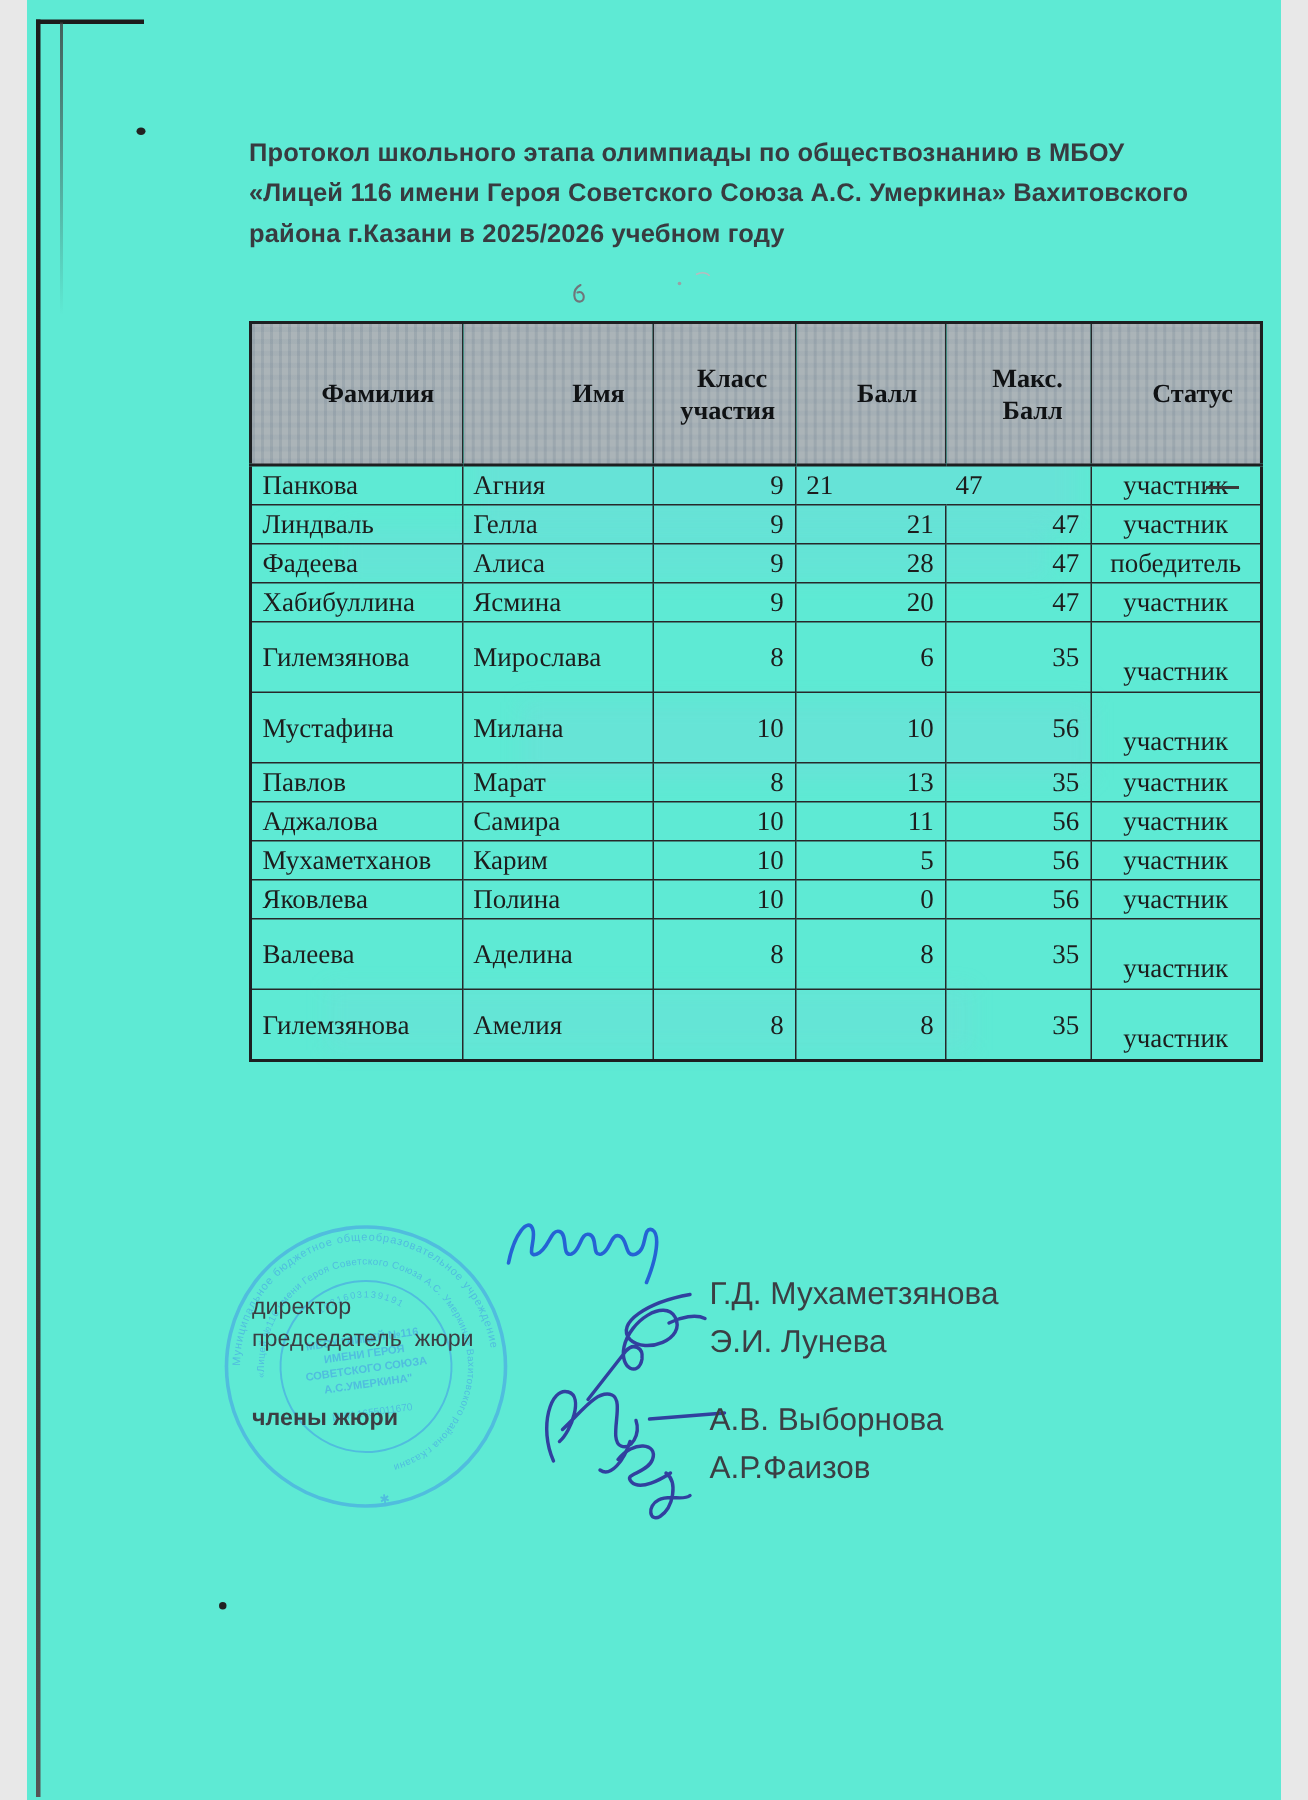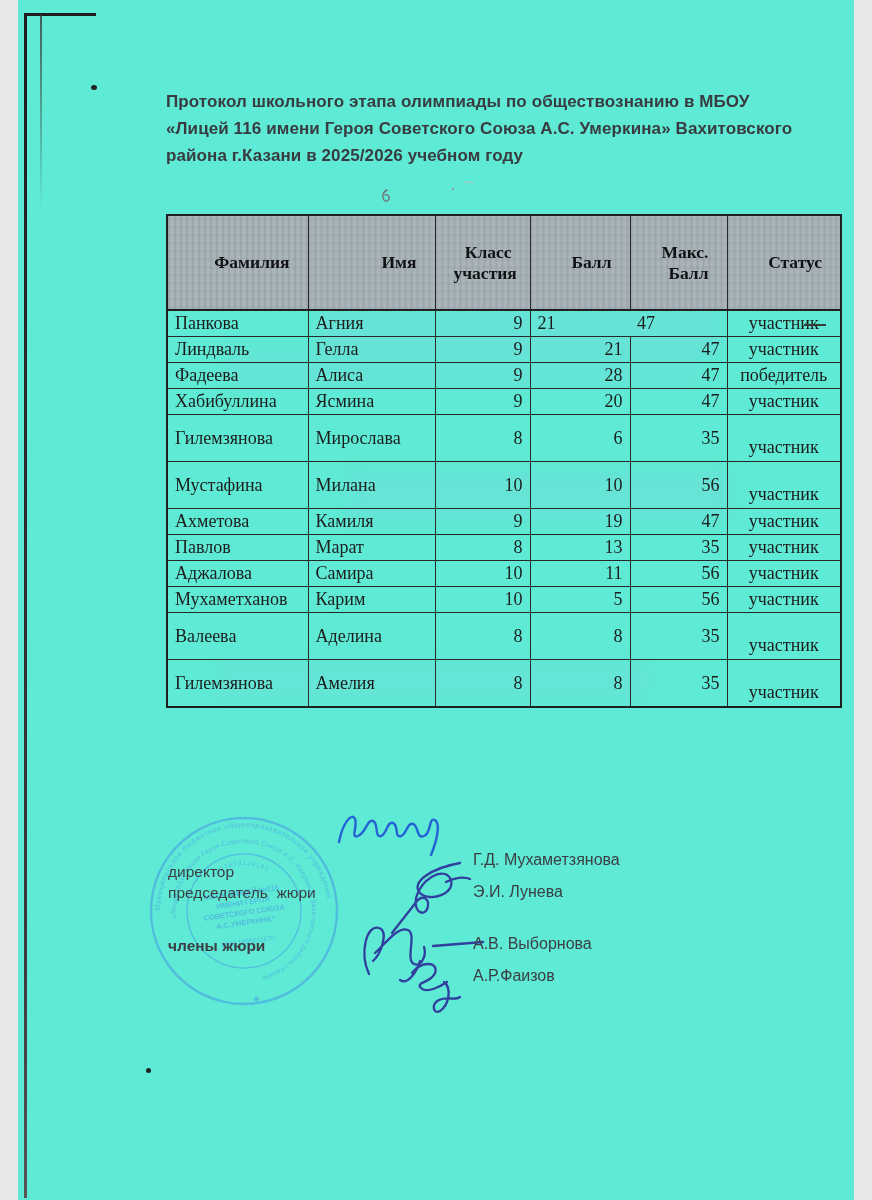--- a/index.html
+++ b/index.html
@@ -51,21 +51,21 @@
   td.cell-grade, td.cell-score, td.cell-max { text-align:right; }
   td.cell-status { text-align:center; padding-left:9px; position:relative;margin-top:32px; }
   tr.row-tall td.cell-status { vertical-align:bottom; padding-bottom:3px; }
   tr.row-first td.cell-score { text-align:left; border-right:none; }
   tr.row-first td.cell-max { text-align:left; border-left:none; }
   tr.row-first td.cell-status .strike-mark { position:absolute; right:14px; top:13px; width:22px; height:1.5px; background:#3a3a3a; }
 
   
   .sig-label { position:absolute; left:150px; font-size:15.5px; color:#3b3e43; white-space:pre; z-index:5; }
   .lab-0 { top:863px; } .lab-1 { top:884px; } .lab-2 { top:937px;font-weight:bold; }
-  .sig-name { position:absolute; left:455px; font-size:16px; color:#3b3e43; z-index:5; }
+  .sig-name { position:absolute; left:455px; font-size:21px; color:#3b3e43; z-index:5; }
   .nam-0 { top:851px; } .nam-1 { top:883px; } .nam-2 { top:935px;text-align:center; } .nam-3 { top:967px; }
   .sig-svg { position:absolute; z-index:4; }
   .stamp-wrap { position:absolute; left:126px; top:811px; width:200px; height:200px; z-index:3; transform:rotate(-8deg); opacity:.92; }
   .stamp-wrap text { font-family:"Liberation Sans", sans-serif; fill:#4fbadf; }
   .squiggle { position:absolute; z-index:2; }
 </style>
 </head>
 <body>
 
 <div class="page">
@@ -156,48 +156,48 @@
     </tr>
         <tr class="row-tall">
       <td class="cell-surname">Мустафина</td>
       <td class="cell-name">Милана</td>
       <td class="cell-grade">10</td>
       <td class="cell-score">10</td>
       <td class="cell-max">56</td>
       <td class="cell-status">участник</td>
     </tr>
         <tr>
-      <td class="cell-surname">Ахметова</td>
-      <td class="cell-name">Камиля</td>
-      <td class="cell-grade">9</td>
-      <td class="cell-score">19</td>
-      <td class="cell-max">47</td>
-      <td class="cell-status">участник</td>
-    </tr>
-        <tr>
       <td class="cell-surname">Павлов</td>
       <td class="cell-name">Марат</td>
       <td class="cell-grade">8</td>
       <td class="cell-score">13</td>
       <td class="cell-max">35</td>
       <td class="cell-status">участник</td>
     </tr>
         <tr>
       <td class="cell-surname">Аджалова</td>
       <td class="cell-name">Самира</td>
       <td class="cell-grade">10</td>
       <td class="cell-score">11</td>
       <td class="cell-max">56</td>
       <td class="cell-status">участник</td>
     </tr>
         <tr>
       <td class="cell-surname">Мухаметханов</td>
       <td class="cell-name">Карим</td>
       <td class="cell-grade">10</td>
       <td class="cell-score">5</td>
+      <td class="cell-max">56</td>
+      <td class="cell-status">участник</td>
+    </tr>
+        <tr>
+      <td class="cell-surname">Яковлева</td>
+      <td class="cell-name">Полина</td>
+      <td class="cell-grade">10</td>
+      <td class="cell-score">0</td>
       <td class="cell-max">56</td>
       <td class="cell-status">участник</td>
     </tr>
         <tr class="row-tall">
       <td class="cell-surname">Валеева</td>
       <td class="cell-name">Аделина</td>
       <td class="cell-grade">8</td>
       <td class="cell-score">8</td>
       <td class="cell-max">35</td>
       <td class="cell-status">участник</td>

